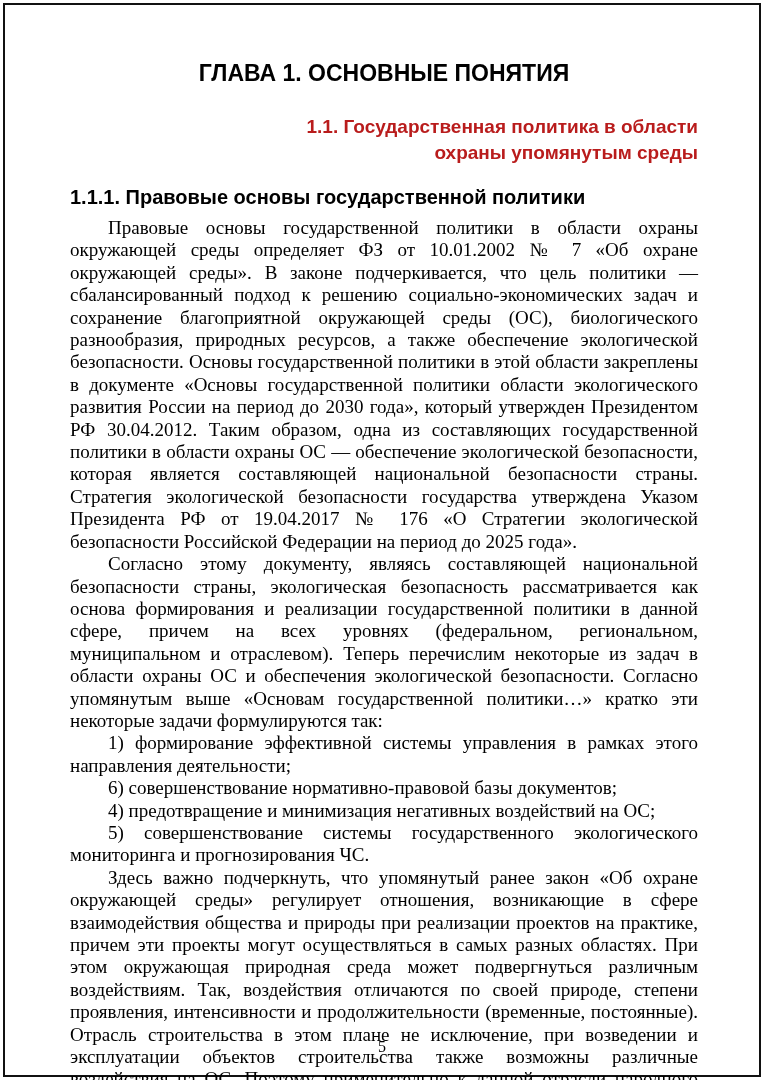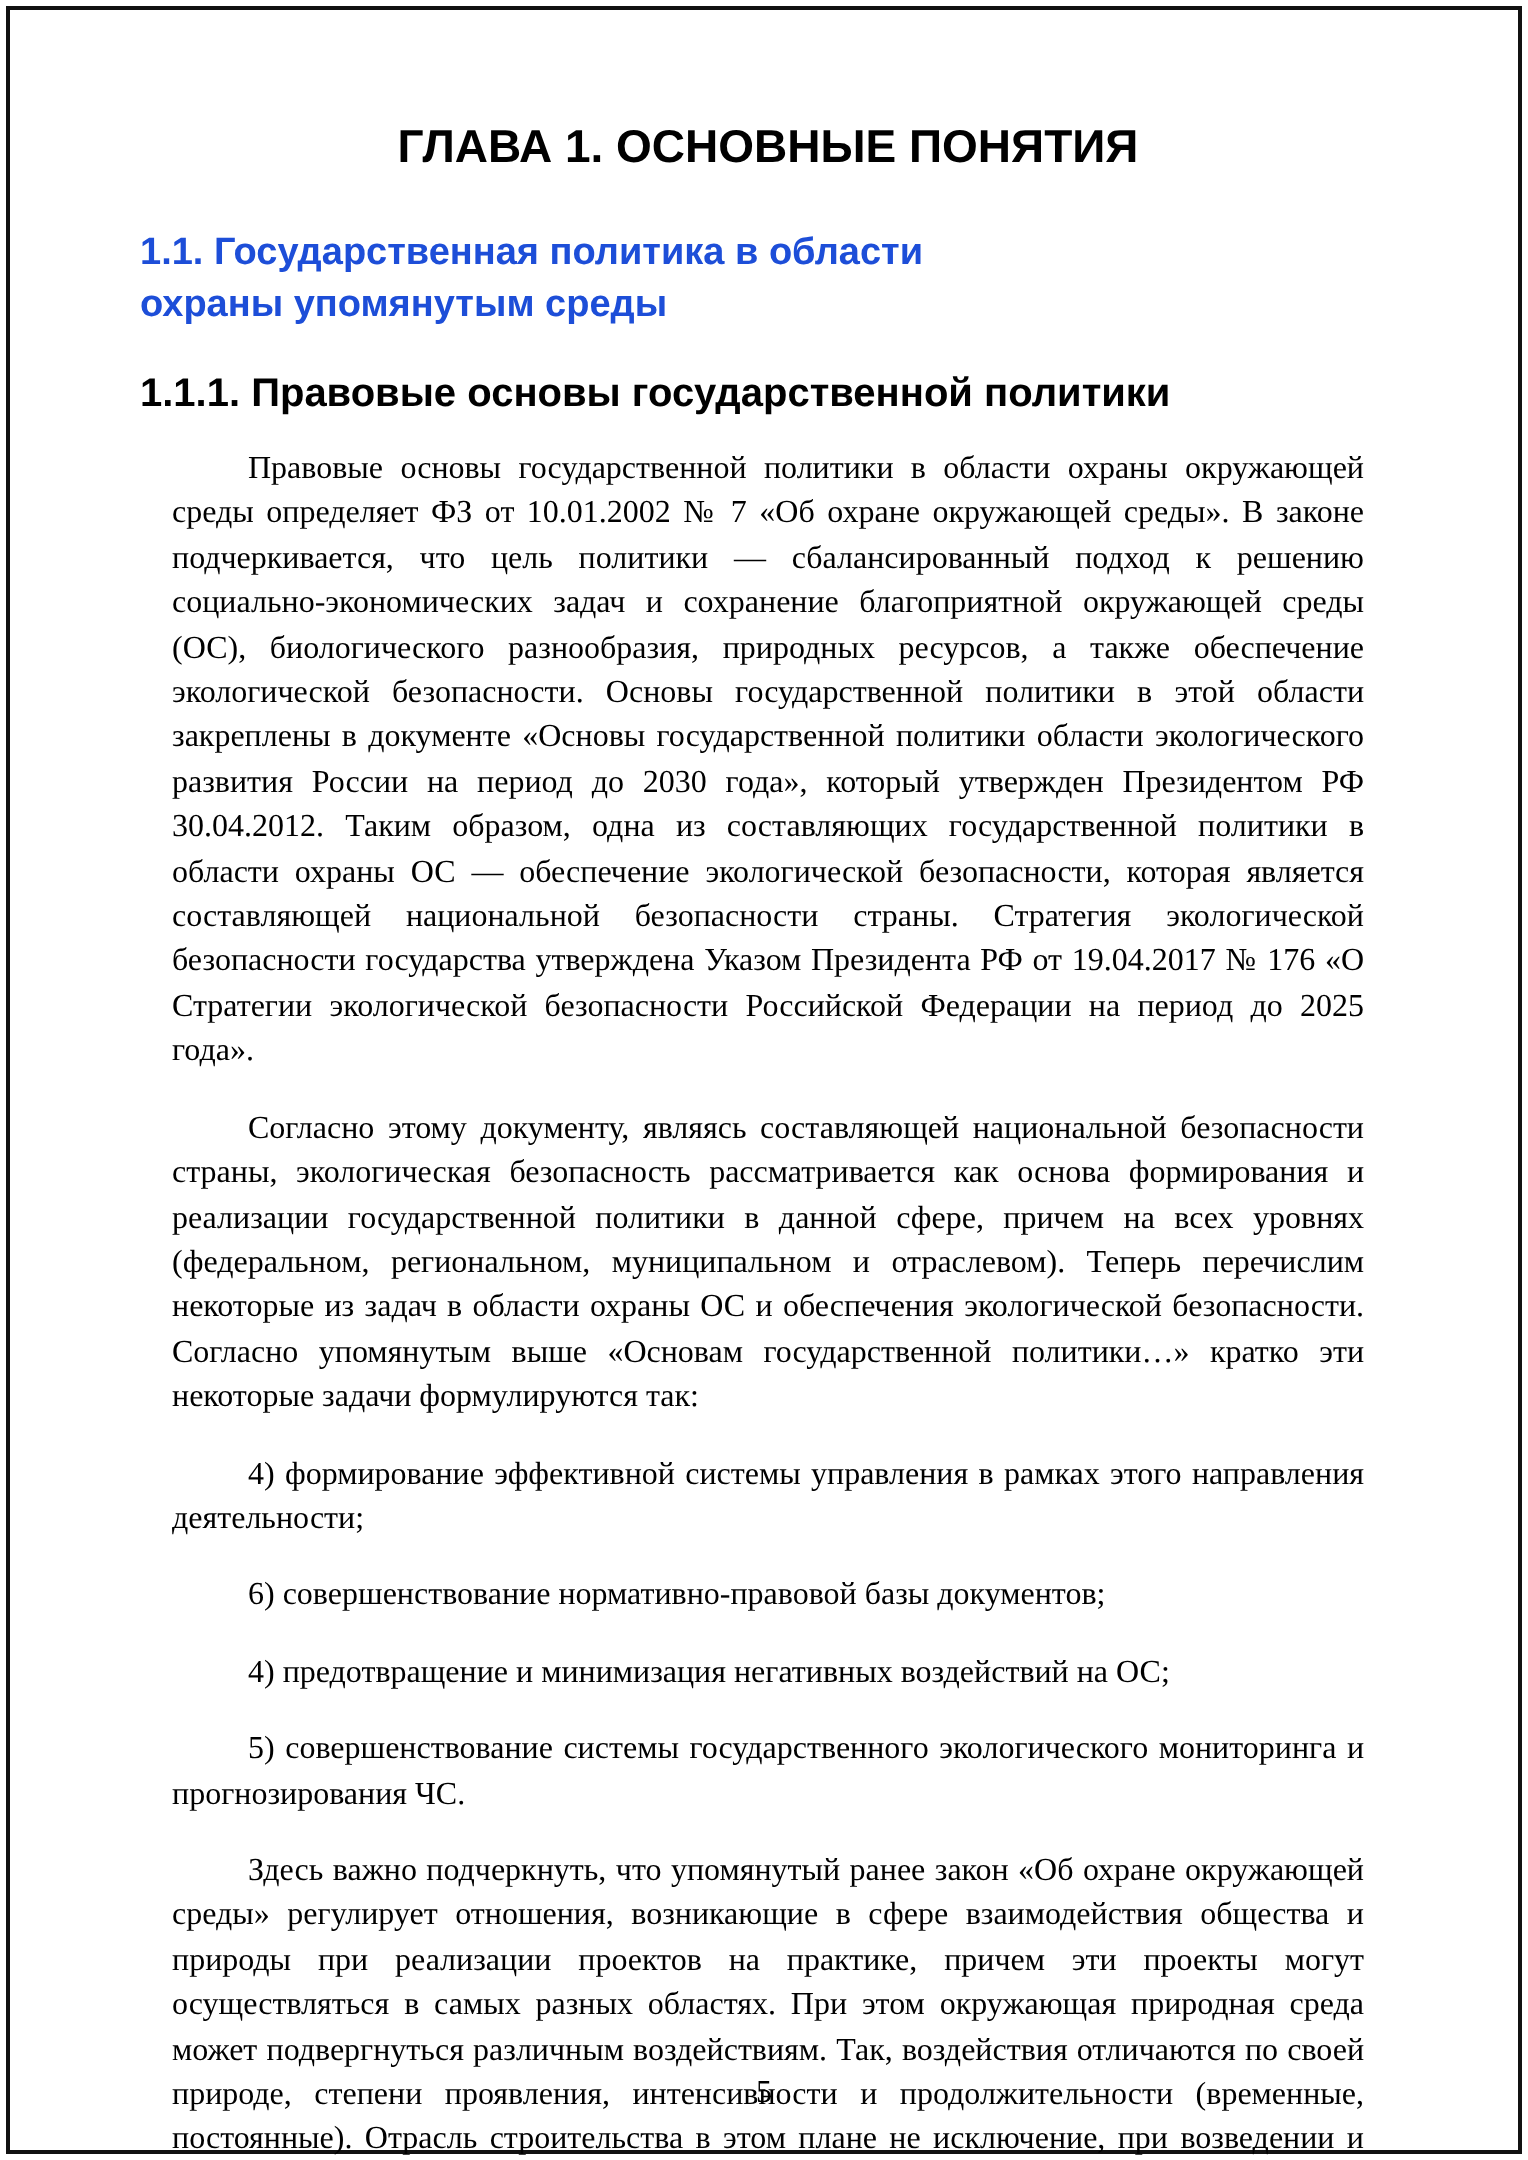--- a/index.html
+++ b/index.html
@@ -38,39 +38,39 @@
     line-height: 30px;
     text-align: center;
     color: #000000;
   }
   .section-title {
     margin: 0 0 20px 0;
     font-family: "Liberation Sans", "DejaVu Sans", sans-serif;
     font-weight: bold;
     font-size: 19px;
     line-height: 26px;
-    text-align: left;
-    color: #1d4ed8;
+    text-align: right;
+    color: #b91c1c;
   }
   .title-line {
     display: block;
   }
   .subsection-title {
     margin: 0 0 9px 0;
     font-family: "Liberation Sans", "DejaVu Sans", sans-serif;
     font-weight: bold;
     font-size: 20px;
     line-height: 22px;
     text-align: left;
     color: #000000;
   }
   .body-par {
-    margin: 16px;
+    margin: 0;
     font-family: "Liberation Serif", "DejaVu Serif", serif;
-    font-size: 16px;
+    font-size: 19px;
     line-height: 22.4px;
     text-align: justify;
     text-indent: 38px;
     color: #000000;
     hyphens: auto;
     -webkit-hyphens: auto;
   }
   .page-number {
     position: absolute;
     left: 0;
@@ -97,21 +97,21 @@
     <h2 class="section-title">
       <span class="title-line">1.1. Государственная политика в области</span>
       <span class="title-line">охраны упомянутым среды</span>
     </h2>
 
     <h3 class="subsection-title">1.1.1. Правовые основы государственной политики</h3>
 
     <p class="body-par">Правовые основы государственной политики в области охраны окружающей среды определяет ФЗ от 10.01.2002 № 7 «Об охране окружающей среды». В законе подчеркивается, что цель политики — сбалансированный подход к решению социально-экономических задач и сохранение благоприятной окружающей среды (ОС), биологического разнообразия, природных ресурсов, а также обеспечение экологической безопасности. Основы государственной политики в этой области закреплены в документе «Основы государственной политики области экологического развития России на период до 2030 года», который утвержден Президентом РФ 30.04.2012. Таким образом, одна из составляющих государственной политики в области охраны ОС — обеспечение экологической безопасности, которая является составляющей национальной безопасности страны. Стратегия экологической безопасности государства утверждена Указом Президента РФ от 19.04.2017 № 176 «О Стратегии экологической безопасности Российской Федерации на период до 2025 года».</p>
     <p class="body-par">Согласно этому документу, являясь составляющей национальной безопасности страны, экологическая безопасность рассматривается как основа формирования и реализации государственной политики в данной сфере, причем на всех уровнях (федеральном, региональном, муниципальном и отраслевом). Теперь перечислим некоторые из задач в области охраны ОС и обеспечения экологической безопасности. Согласно упомянутым выше «Основам государственной политики…» кратко эти некоторые задачи формулируются так:</p>
 
-    <p class="body-par">4) формирование эффективной системы управления в рамках этого направления деятельности;</p>
+    <p class="body-par">1) формирование эффективной системы управления в рамках этого направления деятельности;</p>
     <p class="body-par">6) совершенствование нормативно-правовой базы документов;</p>
     <p class="body-par">4) предотвращение и минимизация негативных воздействий на ОС;</p>
     <p class="body-par">5) совершенствование системы государственного экологического мониторинга и прогнозирования ЧС.</p>
 
     <p class="body-par">Здесь важно подчеркнуть, что упомянутый ранее закон «Об охране окружающей среды» регулирует отношения, возникающие в сфере взаимодействия общества и природы при реализации проектов на практике, причем эти проекты могут осуществляться в самых разных областях. При этом окружающая природная среда может подвергнуться различным воздействиям. Так, воздействия отличаются по своей природе, степени проявления, интенсивности и продолжительности (временные, постоянные). Отрасль строительства в этом плане не исключение, при возведении и эксплуатации объектов строительства также возможны различные воздействия на ОС. Поэтому применительно к данной отрасли народного хозяйства здесь следует упомянуть статью 36 закона, где пропи-</p>
 
   </div>
 
   <div class="page-number">5</div>
 </div>

